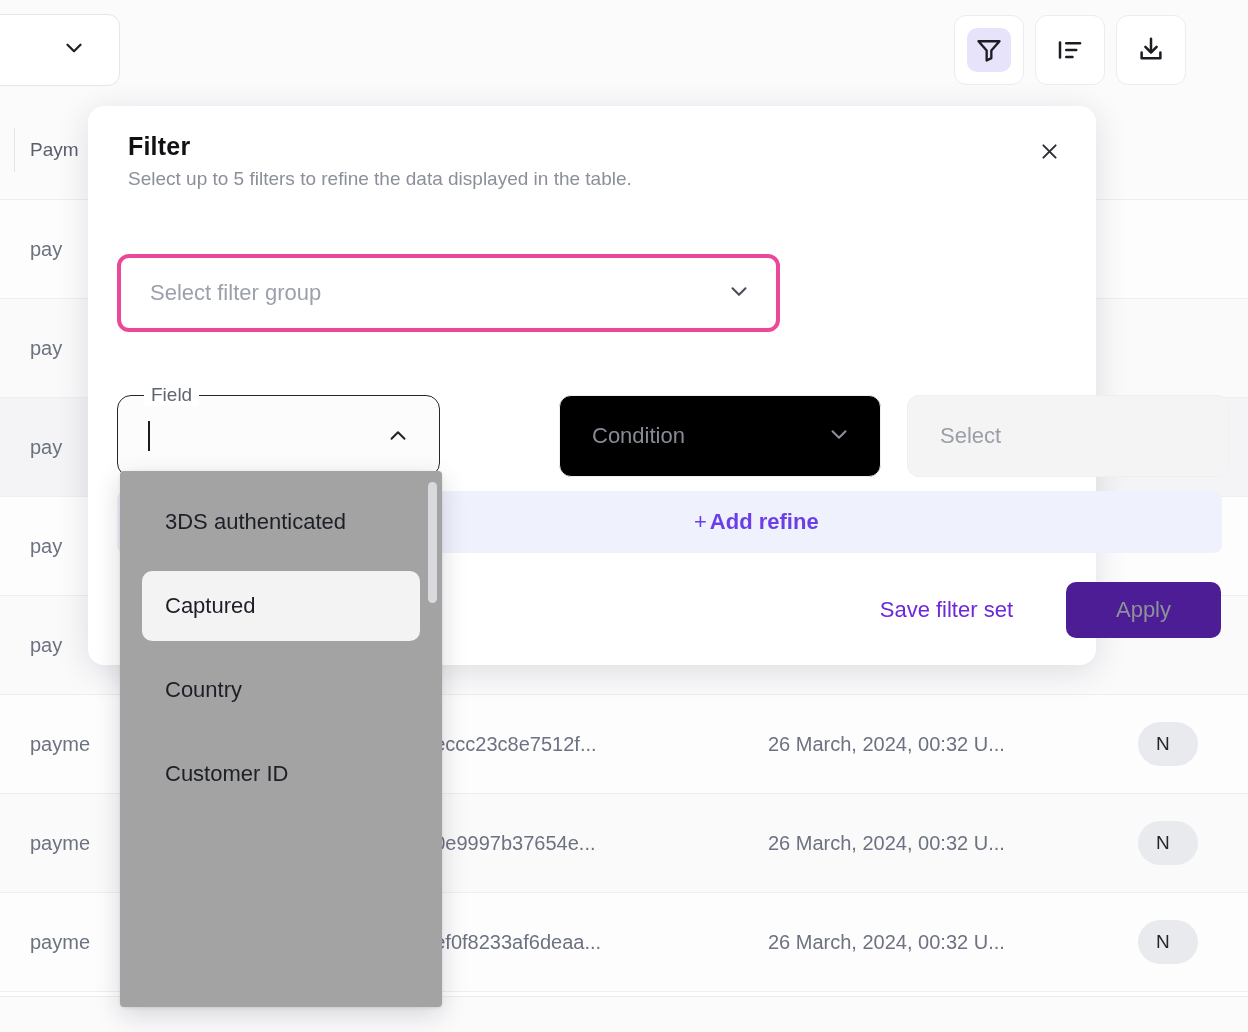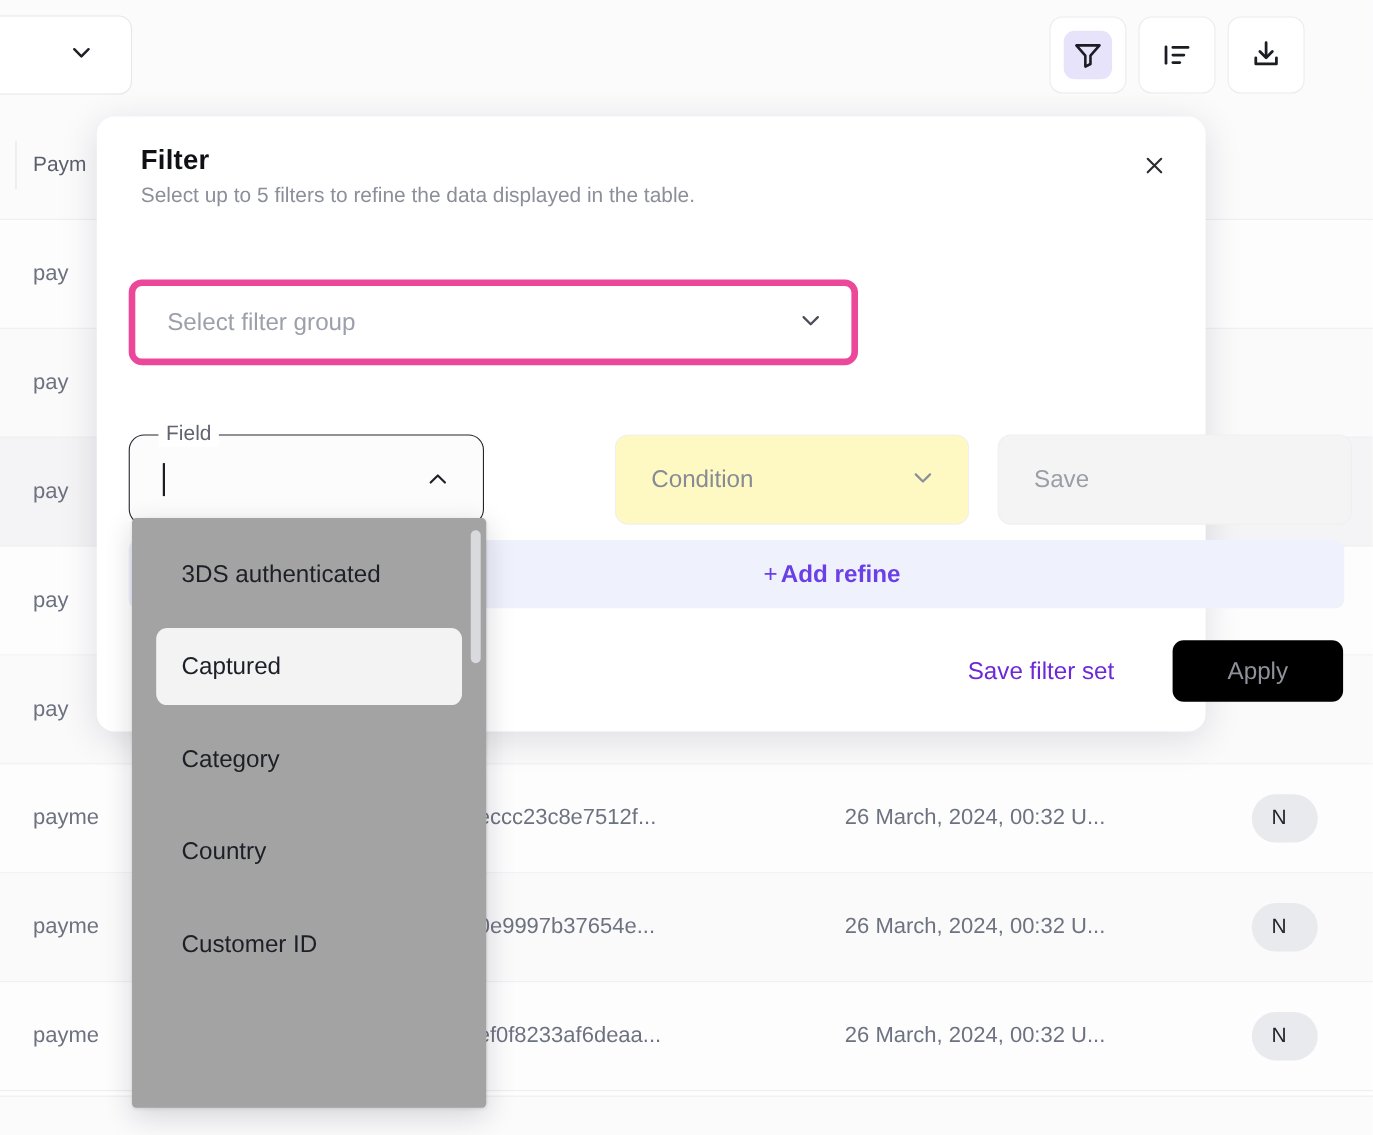--- a/index.html
+++ b/index.html
@@ -126,21 +126,21 @@
     position: absolute; right: 30px; top: 30px;
     width: 34px; height: 34px;
     display: flex; align-items: center; justify-content: center;
     cursor: pointer;
   }
 
   .filter-group-select {
     position: absolute; left: 29px; top: 148px;
     width: 663px; height: 78px;
     background: #ffffff;
-    border: 6px solid #ec4899;
+    border: 4px solid #ec4899;
     border-radius: 12px;
     display: flex; align-items: center;
     padding: 0 24px 0 29px;
   }
   .filter-group-select .ph {
     flex: 1;
     font-size: 22px; color: #9ba0aa;
   }
 
   .row-fields {
@@ -167,21 +167,21 @@
   }
   .caret-blink {
     position: absolute; left: 30px; top: 50%;
     transform: translateY(-50%);
     width: 2px; height: 30px;
     background: #1a1c22;
   }
   .cond-box {
     position: absolute; left: 442px; top: 0;
     width: 322px; height: 82px;
-    background: #fef9c3;
+    background: #000000;
     border: 1px solid #efeff1;
     border-radius: 12px;
     display: flex; align-items: center;
     padding: 0 28px 0 32px;
   }
   .cond-box .ph { flex: 1; font-size: 22px; color: #878b95; }
   .value-box {
     position: absolute; left: 790px; top: 0;
     width: 322px; height: 82px;
     background: #f4f4f5;
@@ -214,21 +214,21 @@
   .save-filter-set {
     position: absolute; right: 235px; top: 50%;
     transform: translateY(-50%);
     font-size: 22px; color: #6d28d9;
     white-space: nowrap;
   }
   .apply-btn {
     position: absolute; right: 27px; top: 50%;
     transform: translateY(-50%);
     width: 155px; height: 56px;
-    background: #000000;
+    background: #4c1d95;
     border-radius: 10px;
     display: flex; align-items: center; justify-content: center;
     font-size: 22px; color: #8d9199;
   }
 
   
   .field-dropdown {
     position: absolute;
     left: 120px; top: 471px;
     width: 322px; height: 536px;
@@ -380,41 +380,40 @@
       <div class="cond-box">
         <span class="ph">Condition</span>
         <span>
           <svg width="26" height="26" viewBox="0 0 24 24" fill="none" stroke="#8b8f98" stroke-width="1.9" stroke-linecap="round" stroke-linejoin="round">
               <polyline points="6 9.5 12 15.5 18 9.5"></polyline>
             </svg>
         </span>
       </div>
 
       <div class="value-box">
-        <span class="ph">Save</span>
+        <span class="ph">Select</span>
       </div>
     </div>
 
     <div class="add-filter-row">
       <span class="add-filter-btn">
         <span class="add-plus">+</span>
         <span>Add refine</span>
       </span>
     </div>
 
     <div class="dlg-footer">
       <div class="save-filter-set">Save filter set</div>
       <div class="apply-btn">Apply</div>
     </div>
   </div>
 
   <div class="field-dropdown">
     <div class="dd-list">
       <div class="dd-item">3DS authenticated</div>
       <div class="dd-item active">Captured</div>
-      <div class="dd-item">Category</div>
       <div class="dd-item">Country</div>
       <div class="dd-item">Customer ID</div>
     </div>
     <div class="dd-scrollbar"></div>
   </div>
 
 </div>
 
 </body></html>

